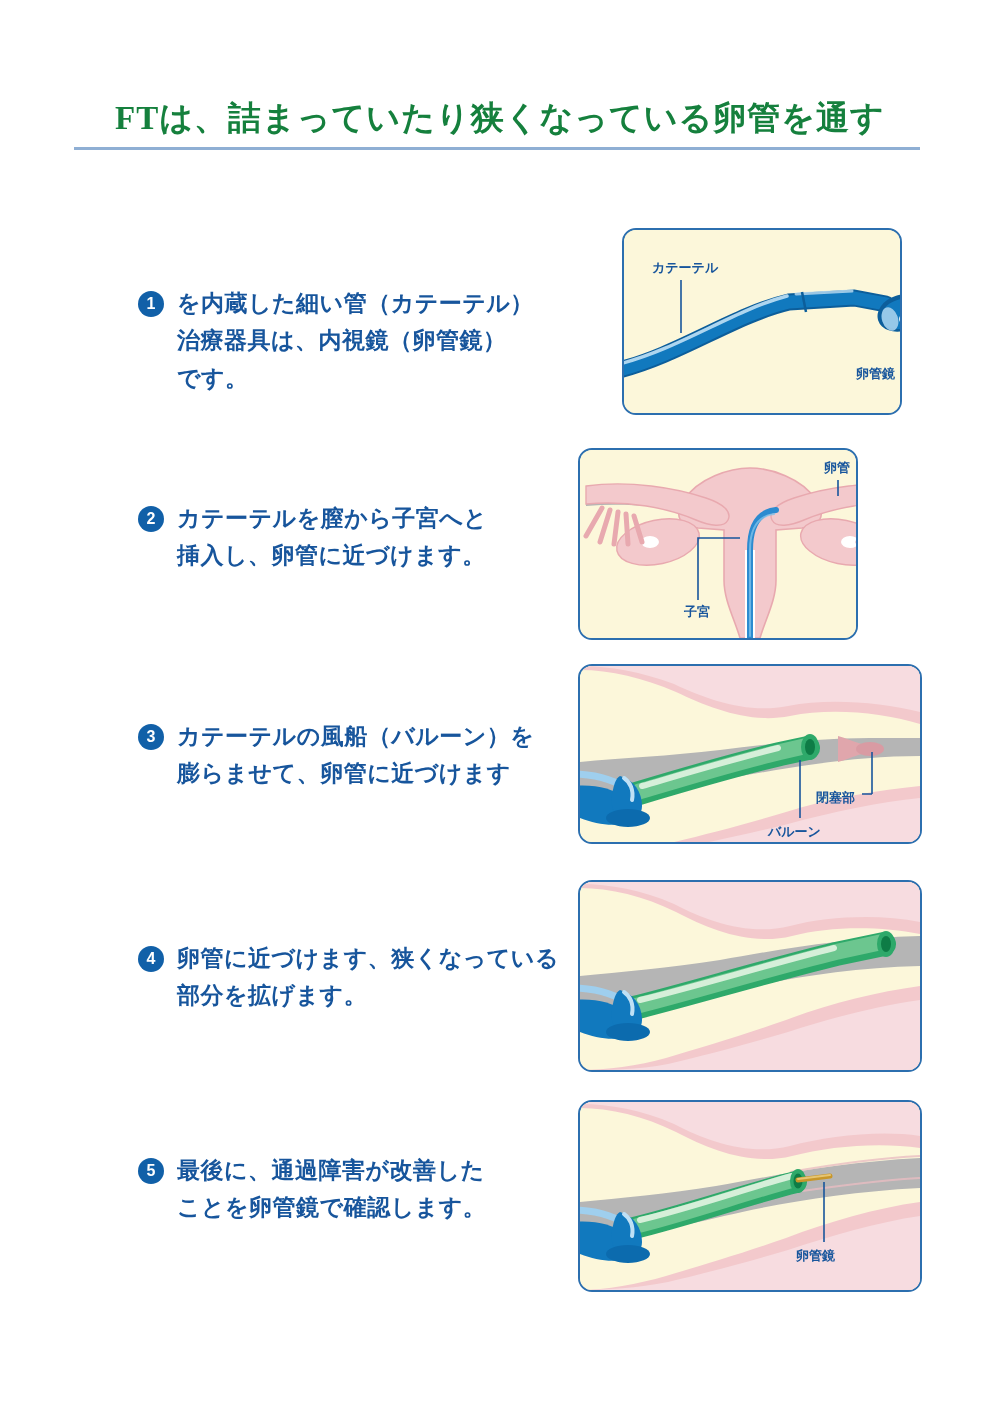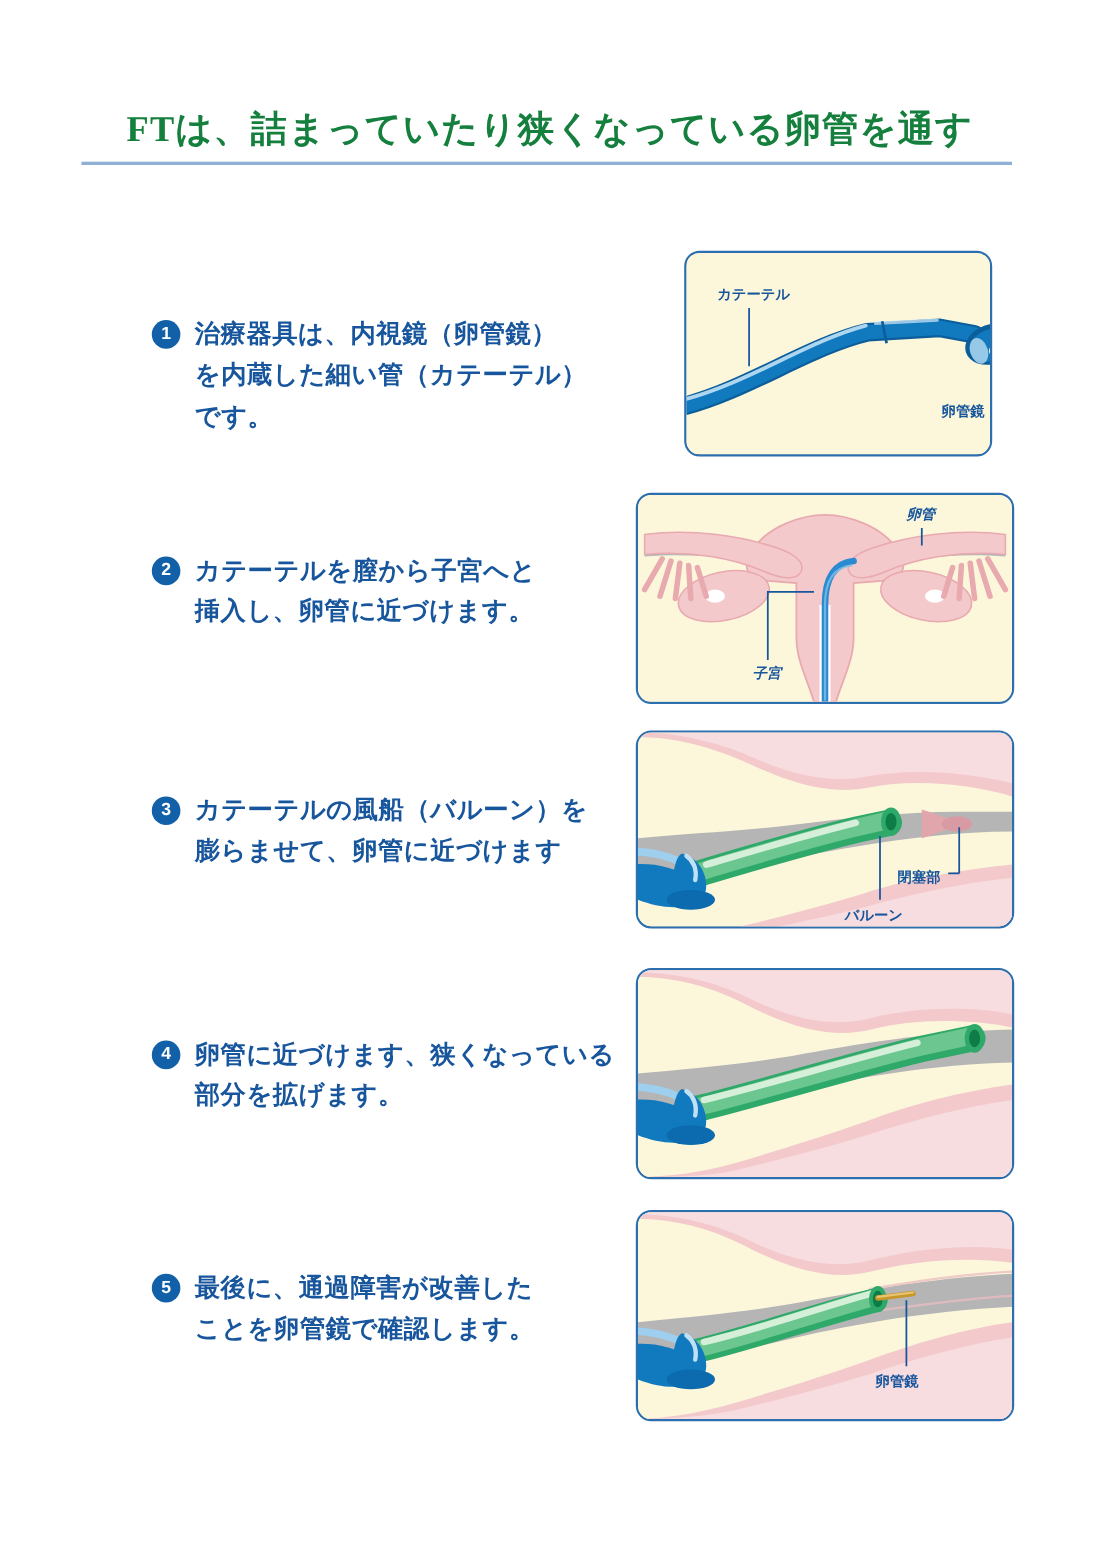--- a/index.html
+++ b/index.html
@@ -103,22 +103,22 @@
 <div class="header">
   <div class="header-line1">FTは、詰まっていたり狭くなっている卵管を通す</div>
   <div class="header-rule"></div>
 </div>
 
 <div class="steps">
 
   <div class="step" style="top:285px;">
     <div class="step-badge">1</div>
     <div class="step-text">
+      <span class="ln">を内蔵した細い管（カテーテル）</span>
       <span class="ln">治療器具は、内視鏡（卵管鏡）</span>
-      <span class="ln">を内蔵した細い管（カテーテル）</span>
       <span class="ln">です。</span>
     </div>
   </div>
 
   <div class="step" style="top:500px;">
     <div class="step-badge">2</div>
     <div class="step-text">
       <span class="ln">カテーテルを膣から子宮へと</span>
       <span class="ln">挿入し、卵管に近づけます。</span>
     </div>
@@ -170,21 +170,21 @@
     <path d="M285,72 L296,46" stroke="#E6C573" stroke-width="1.6" stroke-linecap="round" fill="none"></path>
 
     <text class="fig-label" x="28" y="42">カテーテル</text>
     <line x1="57" y1="50" x2="57" y2="103" stroke="#17559C" stroke-width="1.6"></line>
 
     <polyline points="298,52 306,52 306,140 290,140" fill="none" stroke="#17559C" stroke-width="1.6"></polyline>
     <text class="fig-label" x="232" y="148">卵管鏡</text>
   </svg>
 </div>
 
-<div class="panel" style="left:578px; top:448px; width:344px; height:192px;font-style:italic;">
+<div class="panel" style="left:578px; top:448px; width:280px; height:192px;">
   <svg width="340" height="188" viewBox="0 0 340 188" xmlns="http://www.w3.org/2000/svg">
     <rect width="340" height="188" fill="#FCF7DA"></rect>
 
     <path d="M6,44 C50,40 95,46 130,52 L170,58 L210,52 C245,46 290,40 334,44
              L334,56 C290,52 246,58 212,64 L170,70 L128,64 C94,58 50,52 6,56 Z" fill="#B5B5B5"></path>
 
     <path d="M104,50 C118,28 150,18 170,18 C190,18 222,28 236,50
              C248,68 238,76 222,78 L196,80 L196,130
              C196,150 186,168 180,188 L160,188 C154,168 144,150 144,130 L144,80 L118,78
              C102,76 92,68 104,50 Z" fill="#F3C9CC" stroke="#E8A9AF" stroke-width="1.6"></path>

